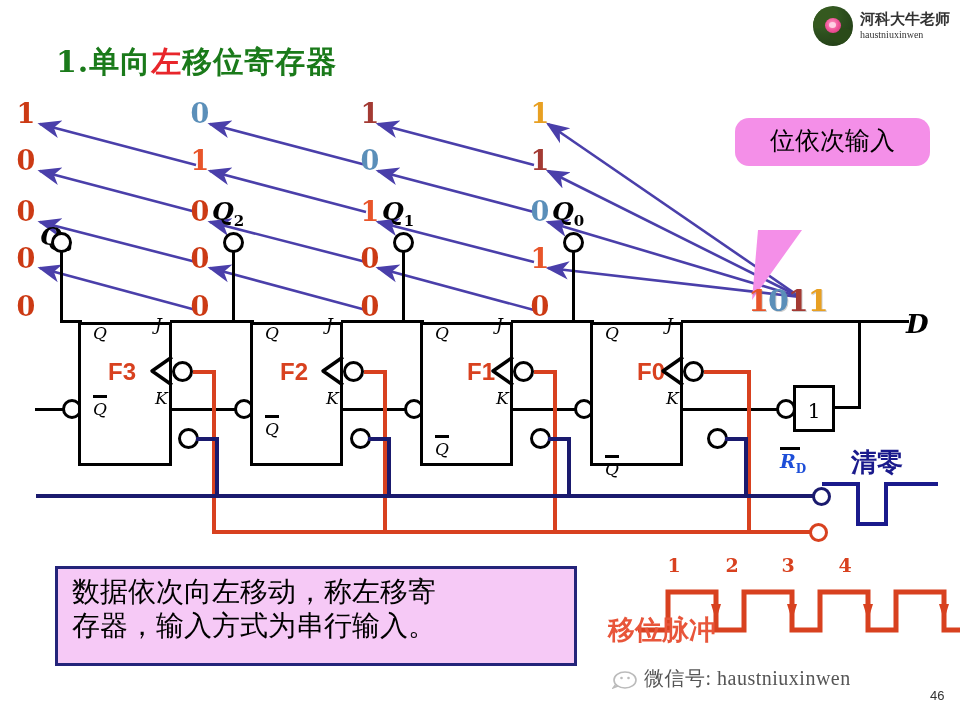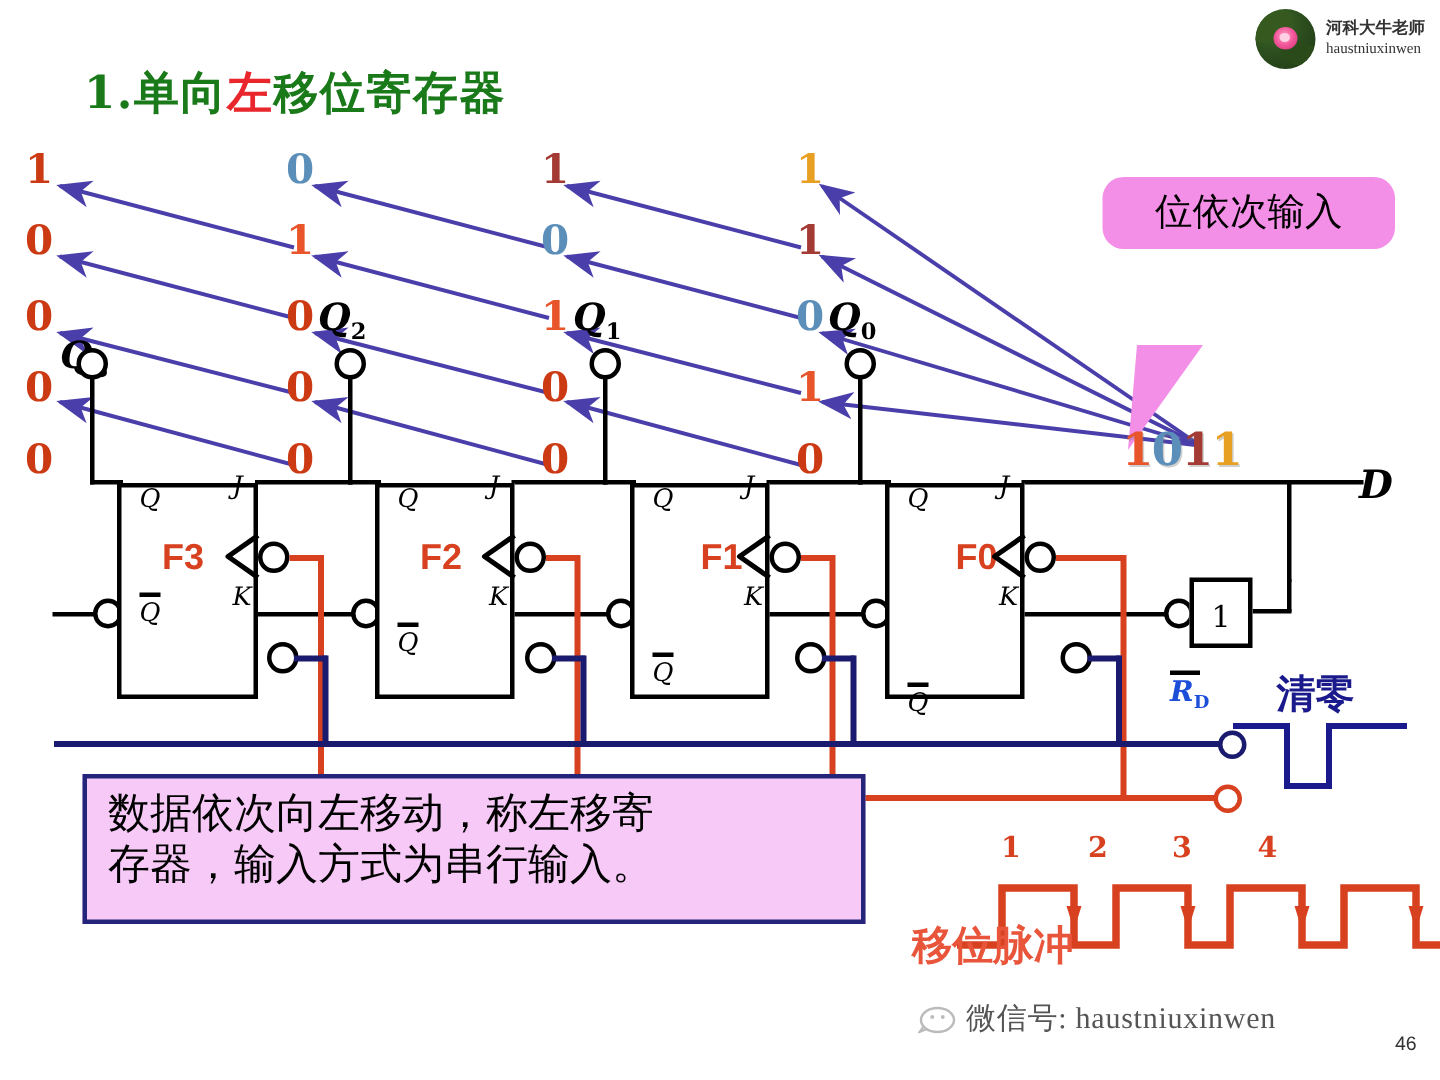--- a/index.html
+++ b/index.html
@@ -15,21 +15,21 @@
   #logo .disc{width:40px;height:40px;border-radius:50%;overflow:hidden;position:relative;
               background:radial-gradient(circle at 30% 25%,#3e6b2a 0%,#2d4f1e 45%,#1e3714 100%);}
   #logo .leafA{position:absolute;width:30px;height:18px;background:#35591f;border-radius:60% 40% 55% 45%;
                left:-4px;top:3px;transform:rotate(-20deg);}
   #logo .leafB{position:absolute;width:26px;height:16px;background:#2a4a19;border-radius:55% 45% 60% 40%;
                right:-3px;bottom:2px;transform:rotate(15deg);}
   #logo .rose{position:absolute;left:12px;top:12px;width:16px;height:15px;border-radius:50%;
               background:radial-gradient(circle at 45% 40%,#ff9ec4 0%,#f2559a 50%,#c92f74 100%);}
   #logo .rosec{position:absolute;left:16px;top:16px;width:7px;height:6px;border-radius:50%;background:#ffd0e4;}
   #logo .txt{line-height:1.25;}
-  #logo .t1{font-size:11px;color:#333;font-weight:bold;}
+  #logo .t1{font-size:15px;color:#333;font-weight:bold;}
   #logo .t2{font-size:10px;color:#333;font-family:"Liberation Serif",serif;}
   
   .digit{font-size:27px;font-weight:bold;font-family:"DejaVu Serif","Liberation Serif",serif;
          text-align:center;width:24px;}
   
   .qlab{font-size:25px;font-style:italic;font-weight:bold;color:#000;
         font-family:"DejaVu Serif","Liberation Serif",serif;white-space:nowrap;}
   .qlab sub{font-size:15px;font-style:normal;}
   
   .wire{background:#000;}
@@ -67,21 +67,21 @@
                text-align:center;line-height:47px;}
   
   #rdlab{left:780px;top:450px;font-size:19px;font-style:italic;font-weight:bold;color:#1d4ed8;
          font-family:"DejaVu Serif","Liberation Serif",serif;}
   #rdlab .bar{position:absolute;left:0;right:6px;top:-3px;height:2.5px;background:#000;}
   #rdlab sub{font-size:12px;font-style:normal;}
   
   #clearlab{left:851px;top:445px;font-size:26px;font-weight:bold;color:#1a1a8c;
             font-family:"DejaVu Serif","Liberation Serif",serif;white-space:nowrap;}
   
-  #note{left:55px;top:516px;width:522px;height:100px;background:#f6c9f6;border:3px solid #24247a;
+  #note{left:55px;top:566px;width:522px;height:100px;background:#f6c9f6;border:3px solid #24247a;
         box-sizing:border-box;padding:6px 14px;}
   #note .ntext{font-size:28px;line-height:1.22;color:#000;letter-spacing:0px;
                font-family:"DejaVu Serif","Liberation Serif",serif;}
   
   .pnum{font-size:19px;font-weight:bold;color:#d8411f;
         font-family:"DejaVu Serif","Liberation Serif",serif;text-align:center;width:20px;}
   #pulselab{left:608px;top:612px;font-size:27px;font-weight:bold;color:#e8553a;
             font-family:"DejaVu Serif","Liberation Serif",serif;white-space:nowrap;}
   
   #footer{left:612px;top:665px;display:flex;align-items:center;gap:6px;}

